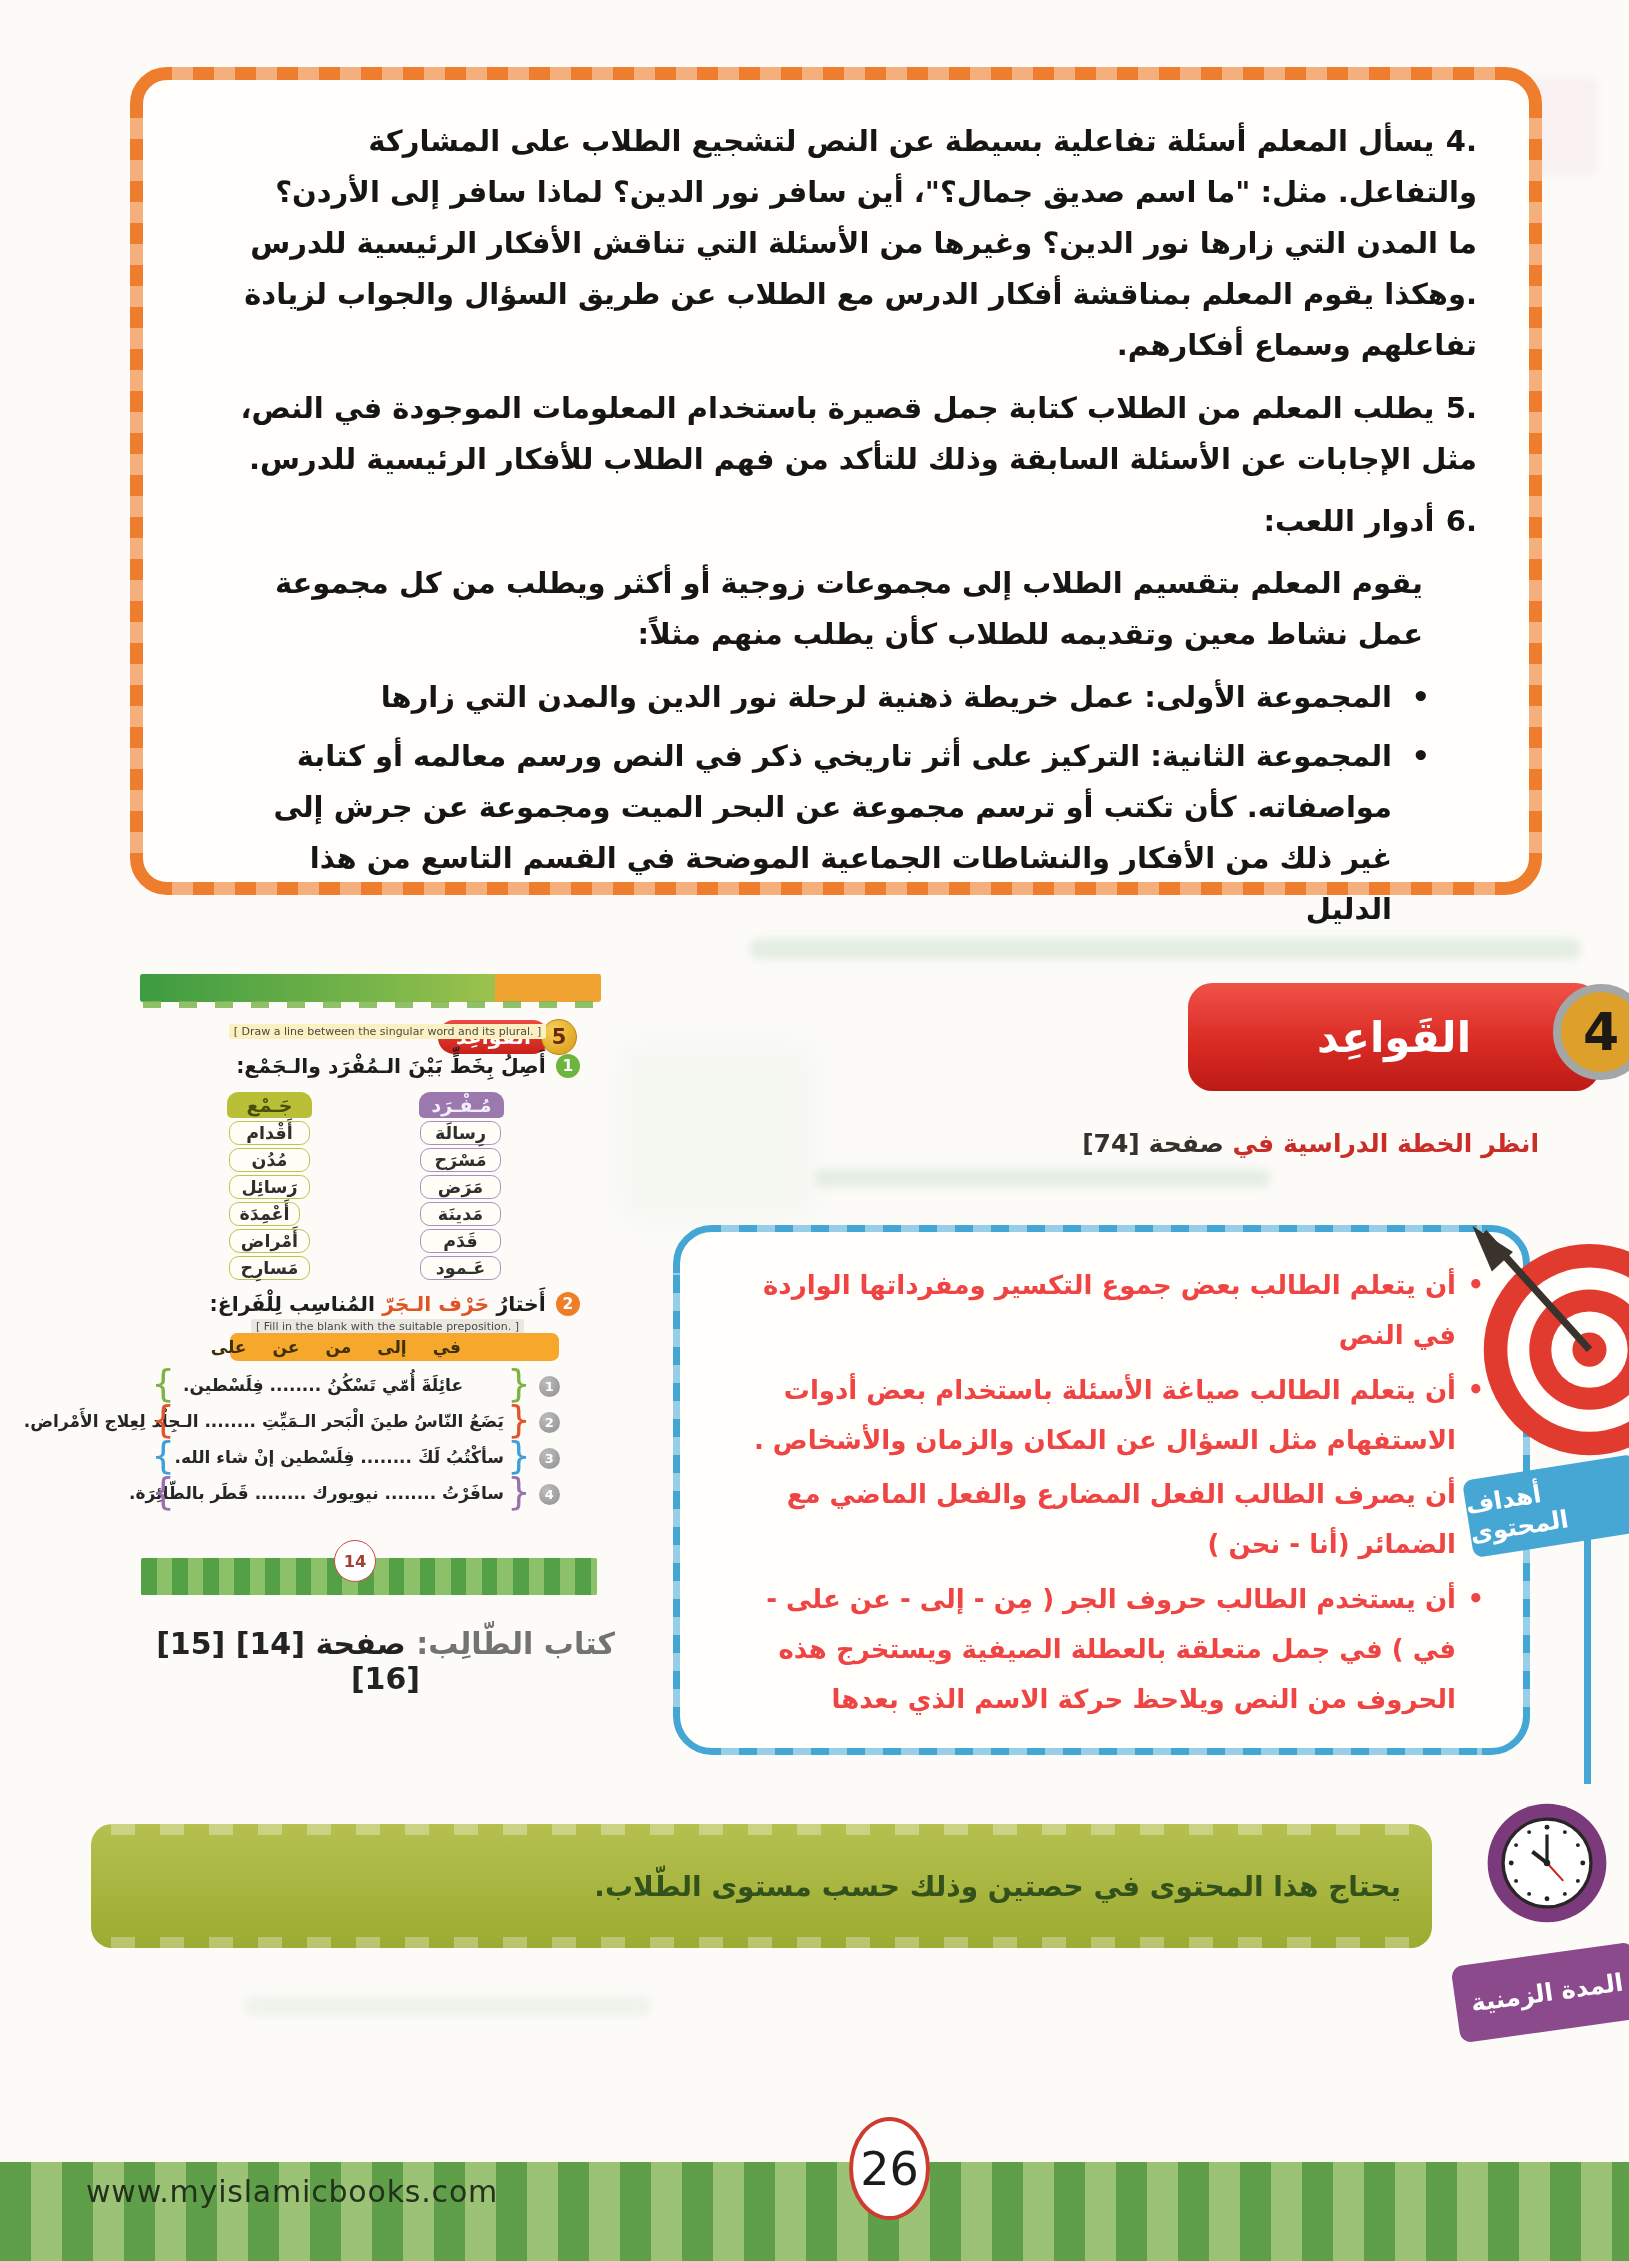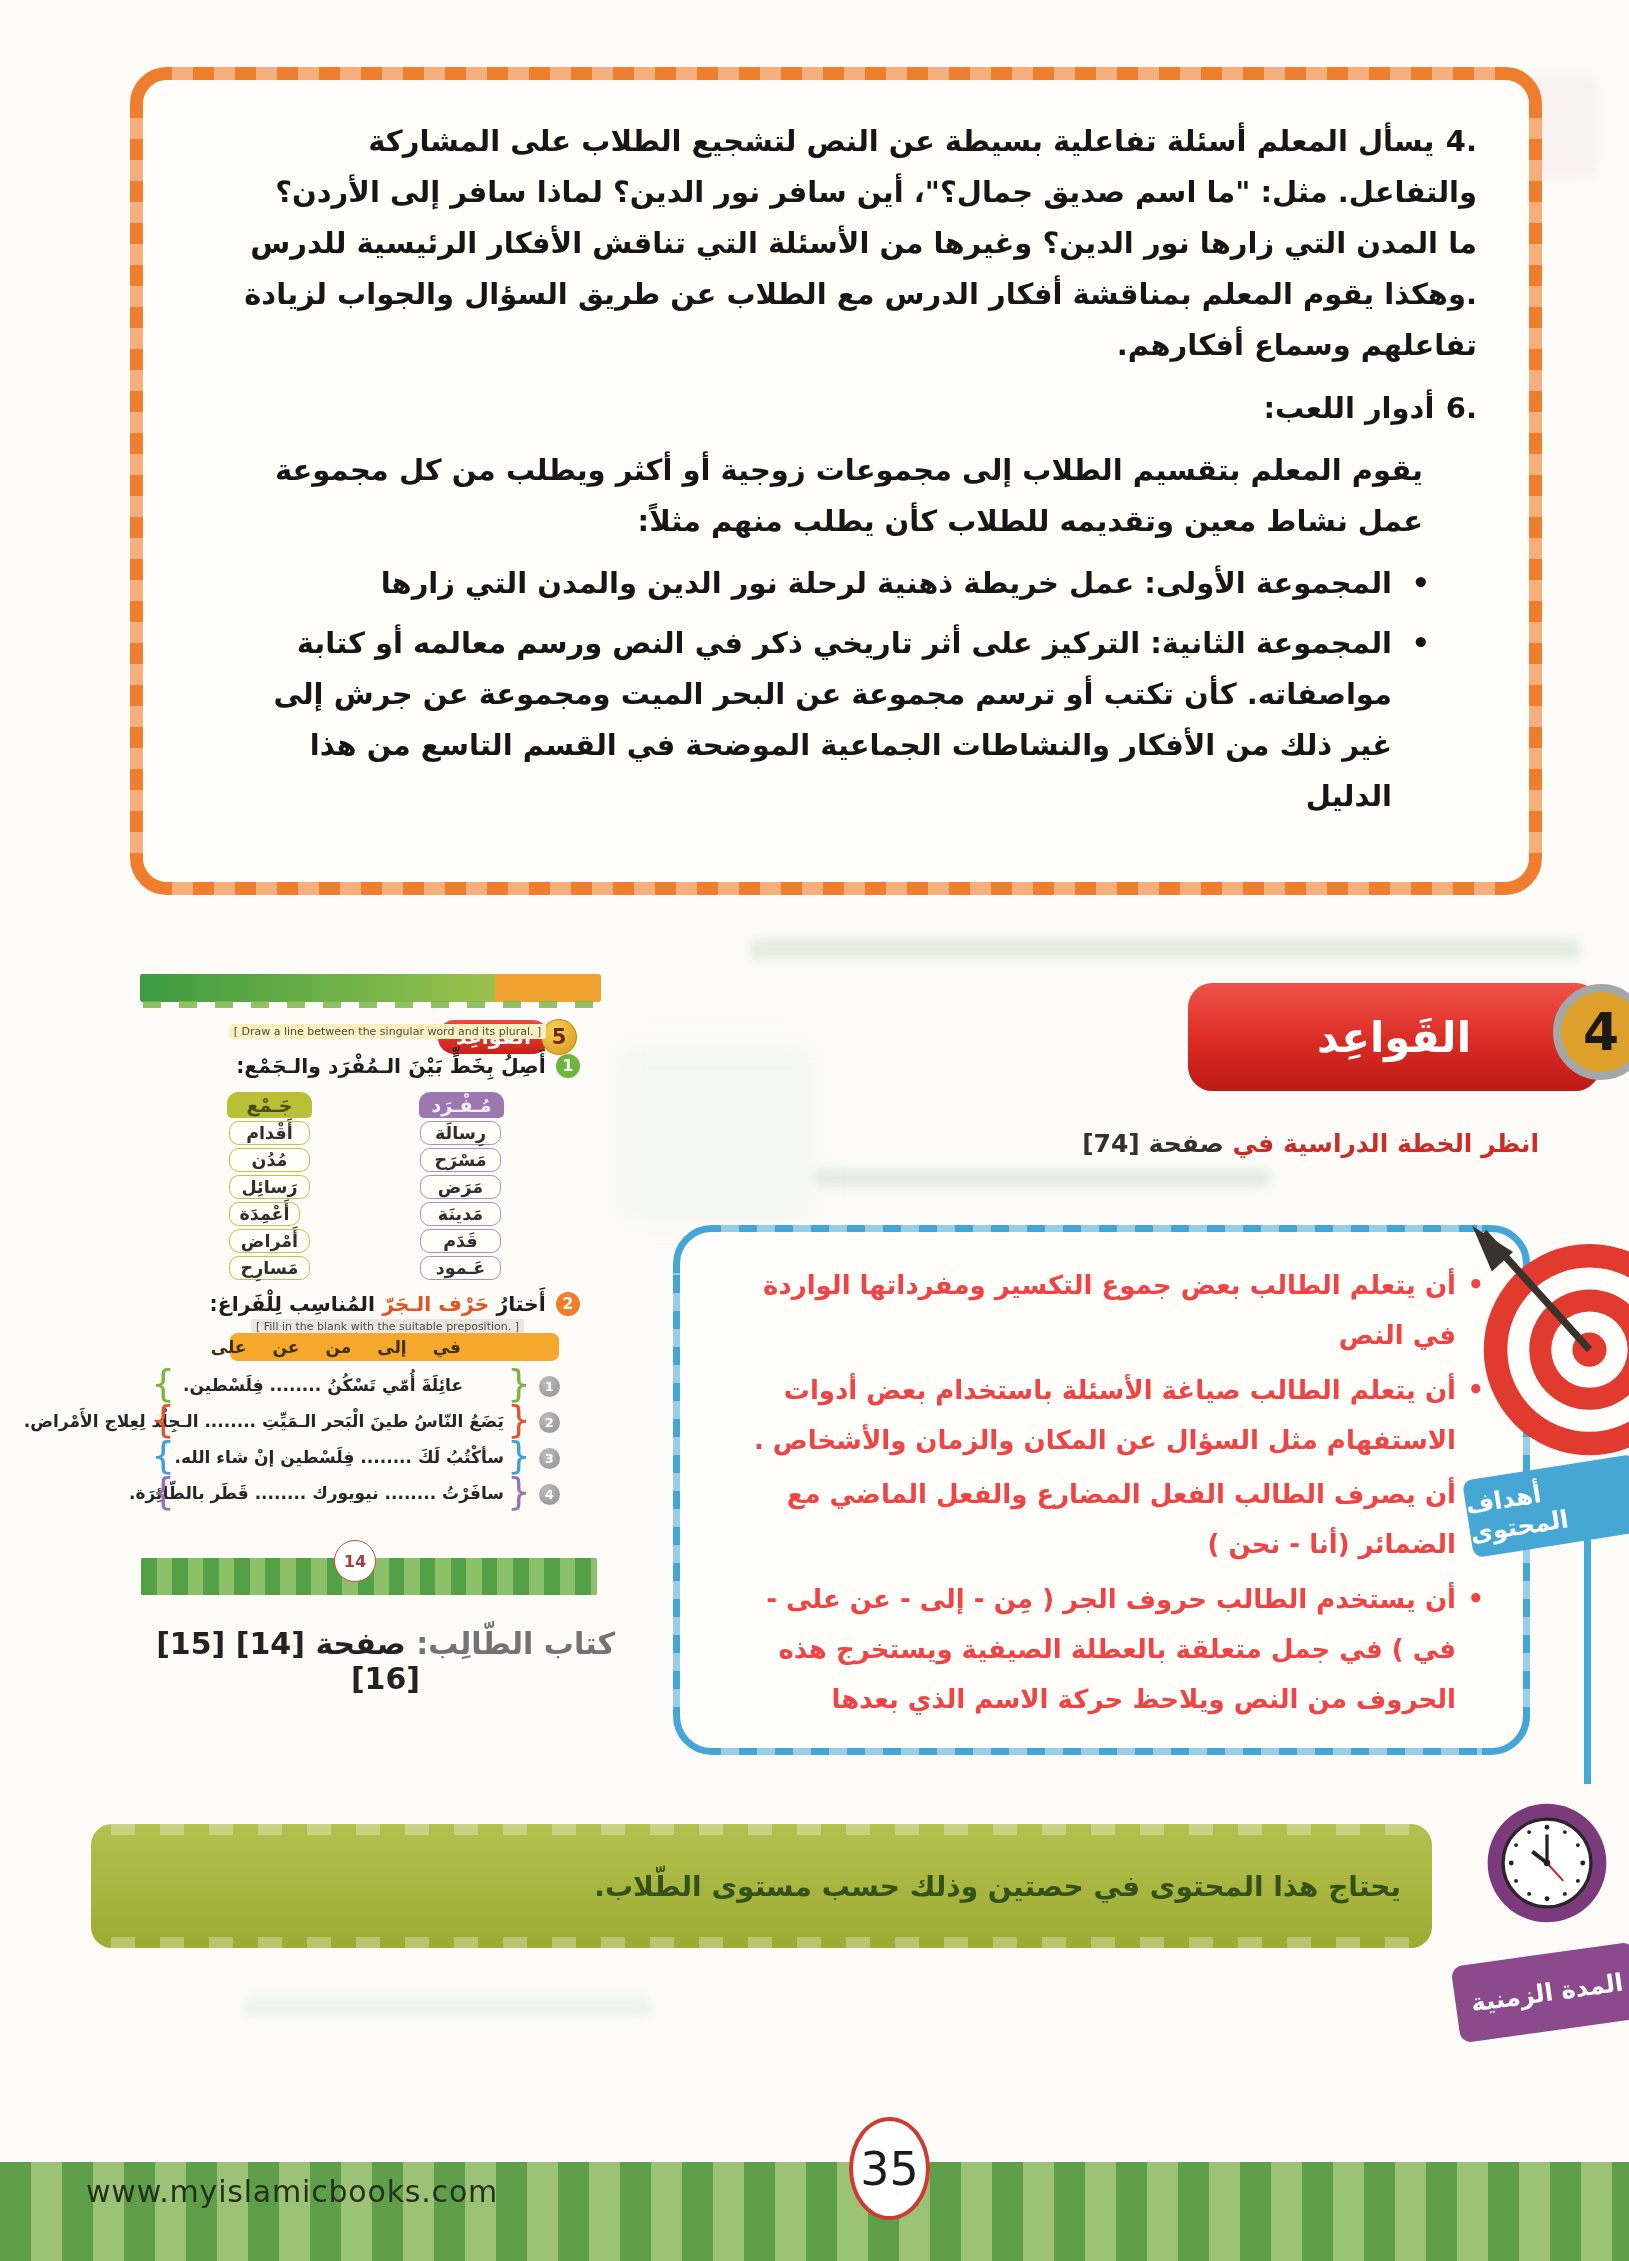--- a/index.html
+++ b/index.html
@@ -137,20 +137,21 @@
   <div class="ghost" style="left:619px;top:1043px;width:196px;height:179px;background:rgba(190,220,190,.10);filter:blur(14.7px);"></div>
   <div class="ghost" style="left:244px;top:1996px;width:407px;height:19.6px;background:rgba(150,190,150,.12);"></div>
 
   <div class="abs obox">
     <div class="dash-h dt"></div>
     <div class="dash-h db"></div>
     <div class="dash-v dl"></div>
     <div class="dash-v dr"></div>
     <div class="obox-text">
       <p><span class="num-marker">4.</span><span>يسأل المعلم أسئلة تفاعلية بسيطة عن النص لتشجيع الطلاب على المشاركة والتفاعل. مثل: "ما اسم صديق جمال؟"، أين سافر نور الدين؟ لماذا سافر إلى الأردن؟ ما المدن التي زارها نور الدين؟ وغيرها من الأسئلة التي تناقش الأفكار الرئيسية للدرس .وهكذا يقوم المعلم بمناقشة أفكار الدرس مع الطلاب عن طريق السؤال والجواب لزيادة تفاعلهم وسماع أفكارهم.</span></p>
+      <p><span class="num-marker">5.</span><span>يطلب المعلم من الطلاب كتابة جمل قصيرة باستخدام المعلومات الموجودة في النص، مثل الإجابات عن الأسئلة السابقة وذلك للتأكد من فهم الطلاب للأفكار الرئيسية للدرس.</span></p>
       <p><span class="num-marker">6.</span><span>أدوار اللعب:</span></p>
       <p class="indent">يقوم المعلم بتقسيم الطلاب إلى مجموعات زوجية أو أكثر ويطلب من كل مجموعة عمل نشاط معين وتقديمه للطلاب كأن يطلب منهم مثلاً:</p>
       <div class="gbullet">المجموعة الأولى: عمل خريطة ذهنية لرحلة نور الدين والمدن التي زارها</div>
       <div class="gbullet">المجموعة الثانية: التركيز على أثر تاريخي ذكر في النص ورسم معالمه أو كتابة مواصفاته. كأن تكتب أو ترسم مجموعة عن البحر الميت ومجموعة عن جرش إلى غير ذلك من الأفكار والنشاطات الجماعية الموضحة في القسم التاسع من هذا الدليل</div>
     </div>
   </div>
 
   <div class="abs tbar"></div>
   <div class="abs tbar-stubs"></div>
 
@@ -288,16 +289,16 @@
     </g>
     <line x1="75" y1="75" x2="57" y2="61" stroke="#222222" stroke-width="5"></line>
     <line x1="75" y1="75" x2="75" y2="40" stroke="#222222" stroke-width="4"></line>
     <line x1="75" y1="75" x2="95" y2="97" stroke="#cc2222" stroke-width="2.5"></line>
     <circle cx="75" cy="75" r="4" fill="#222222"></circle>
   </svg>
   <div class="abs ptab">المدة الزمنية</div>
 
   <div class="abs stripes"></div>
   <div class="abs url">www.myislamicbooks.com</div>
-  <div class="abs pnum">35</div>
+  <div class="abs pnum">26</div>
 
 </div>
 
 
 </body></html>

